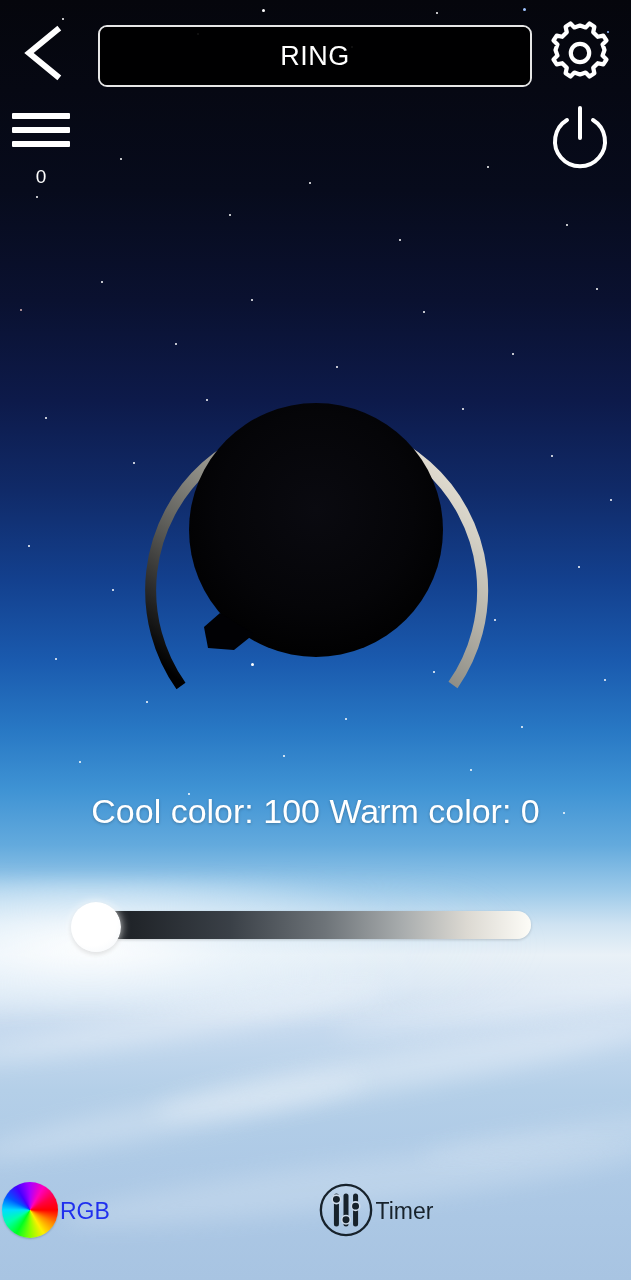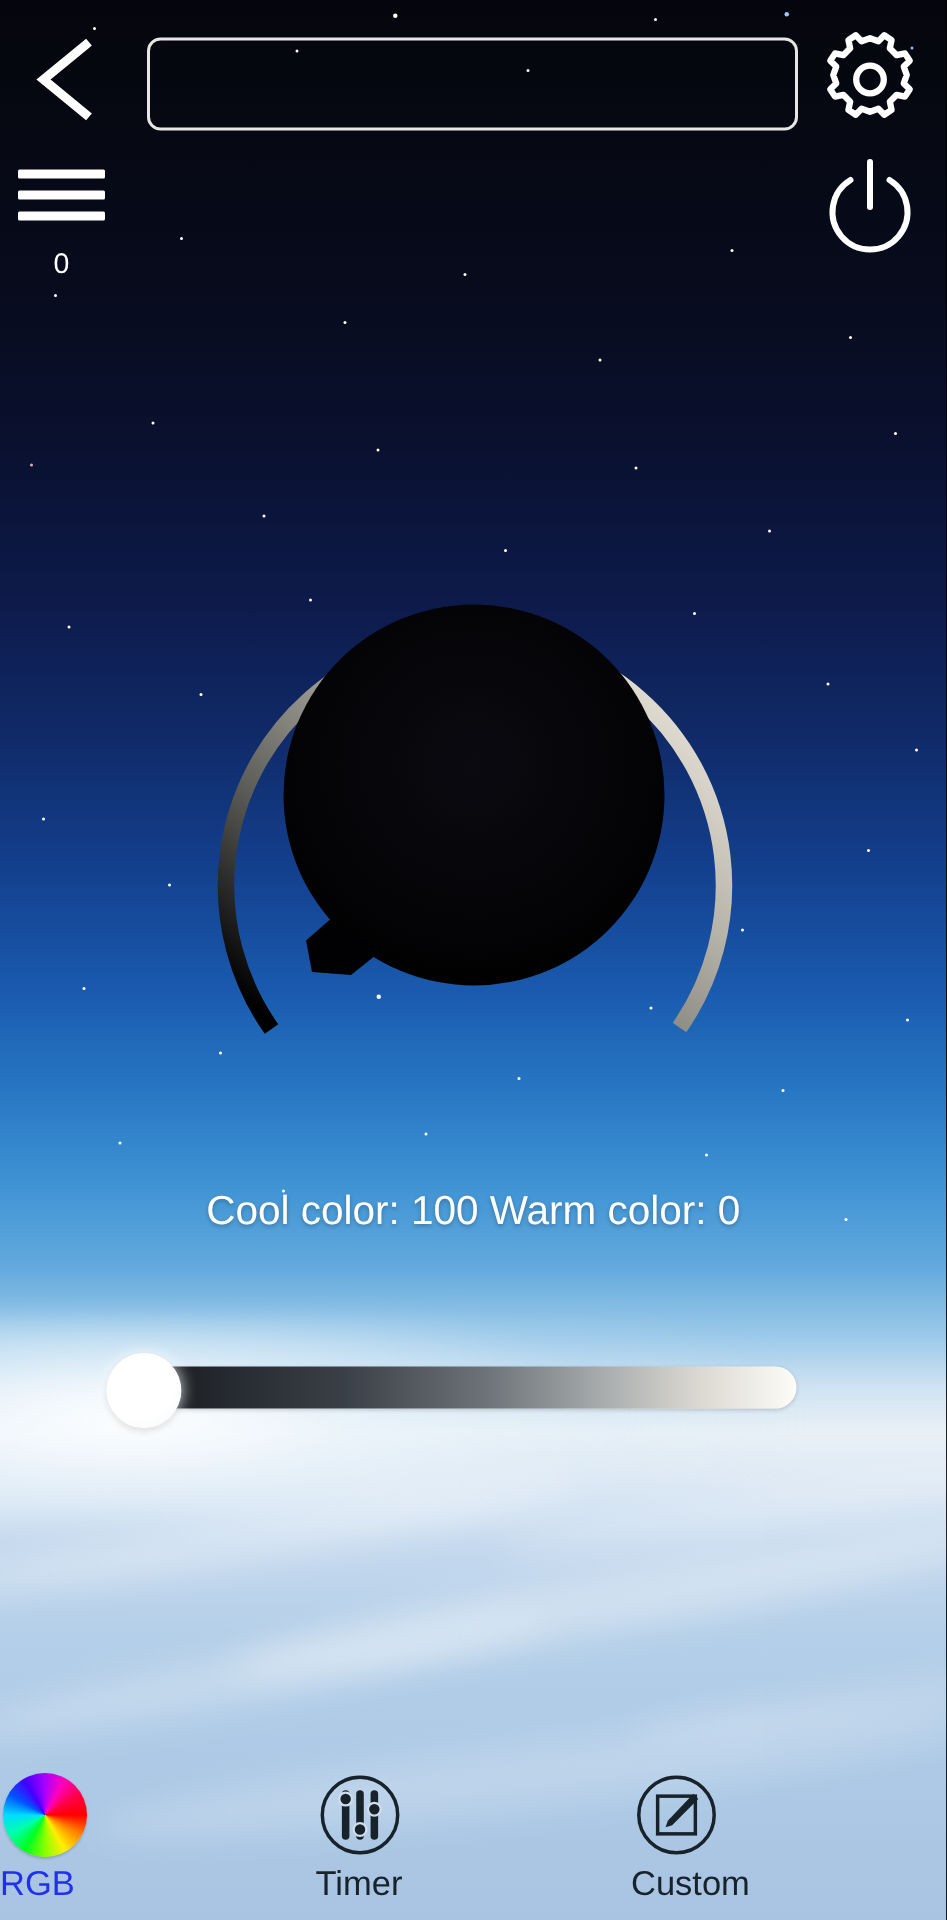--- a/index.html
+++ b/index.html
@@ -162,21 +162,21 @@
   }
   .dial svg { display: block; width: 100%; height: 100%; overflow: visible; }
 
   
   .readout {
     position: absolute;
     left: 0; top: 792px;
     width: 631px;
     text-align: center;
     color: #ffffff;
-    font-size: 27px;
+    font-size: 34px;
     text-shadow: 0 1px 3px rgba(0,0,0,0.25);
   }
 
   
   .slider-wrap {
     position: absolute;
     left: 75px; top: 908px;
     width: 456px; height: 34px;
   }
   .slider-track {
@@ -220,21 +220,22 @@
     width: 631px;
     height: 108px;
     display: flex;
     align-items: flex-start;
     padding-top: 8px;
     box-sizing: border-box;
   }
   .tab {
     flex: 1 1 20%;
     display: flex;
-    flex-direction: column;
+    flex-direction: row;
+    align-items: center;
     cursor: pointer;
     user-select: none;
   }
   .tab-icon {
     width: 60px; height: 60px;
     display: flex;
     align-items: center;
     justify-content: center;
   }
   .tab-label {
@@ -328,20 +329,23 @@
     </div>
 
     <div class="hamburger">
       <span></span>
       <span></span>
       <span></span>
     </div>
     <div class="zero-label">0</div>
 
     <div class="segmented">
+      <div class="seg inactive">
+        <span>RING</span>
+      </div>
     </div>
 
     <div class="gear-btn">
       <svg viewBox="0 0 70 70">
         <g fill="none" stroke="#ffffff" stroke-width="4.2" stroke-linejoin="round">
           <path d="M35 7.5
                    l5.6 2.0 3.9 -4.0 4.9 3.2 -1.2 5.5 4.6 4.6 5.5 -1.2 3.2 4.9 -4.0 3.9
                    2.0 5.6 -2.0 5.6 4.0 3.9 -3.2 4.9 -5.5 -1.2 -4.6 4.6 1.2 5.5 -4.9 3.2
                    -3.9 -4.0 -5.6 2.0 -5.6 -2.0 -3.9 4.0 -4.9 -3.2 1.2 -5.5 -4.6 -4.6
                    -5.5 1.2 -3.2 -4.9 4.0 -3.9 -2.0 -5.6 2.0 -5.6 -4.0 -3.9 3.2 -4.9
@@ -412,25 +416,15 @@
           <rect x="27.4" y="13" width="5.2" height="34" rx="2.6" fill="#17222b"></rect>
           <rect x="37.3" y="13" width="5.2" height="34" rx="2.6" fill="#17222b"></rect>
           <circle cx="20.1" cy="19" r="4.4" fill="#17222b" stroke="#cfdceb" stroke-width="1.6"></circle>
           <circle cx="30" cy="40" r="4.4" fill="#17222b" stroke="#cfdceb" stroke-width="1.6"></circle>
           <circle cx="39.9" cy="26" r="4.4" fill="#17222b" stroke="#cfdceb" stroke-width="1.6"></circle>
         </svg>
       </div>
       <div class="tab-label">Timer</div>
     </div>
 
-    <div class="tab">
-      <div class="tab-icon">
-        <svg viewBox="0 0 60 60" width="58" height="58">
-          <circle cx="30" cy="30" r="26" fill="none" stroke="#17222b" stroke-width="2.4"></circle>
-          <rect x="17" y="17" width="26" height="26" fill="none" stroke="#17222b" stroke-width="2.4"></rect>
-          <path d="M41.5 15.5 L45 19 L27 37 L22.5 38.5 L24 34 Z" fill="#17222b"></path>
-        </svg>
-      </div>
-      <div class="tab-label">Custom</div>
-    </div>
 
   </div>
 </div>
 
 </body></html>

